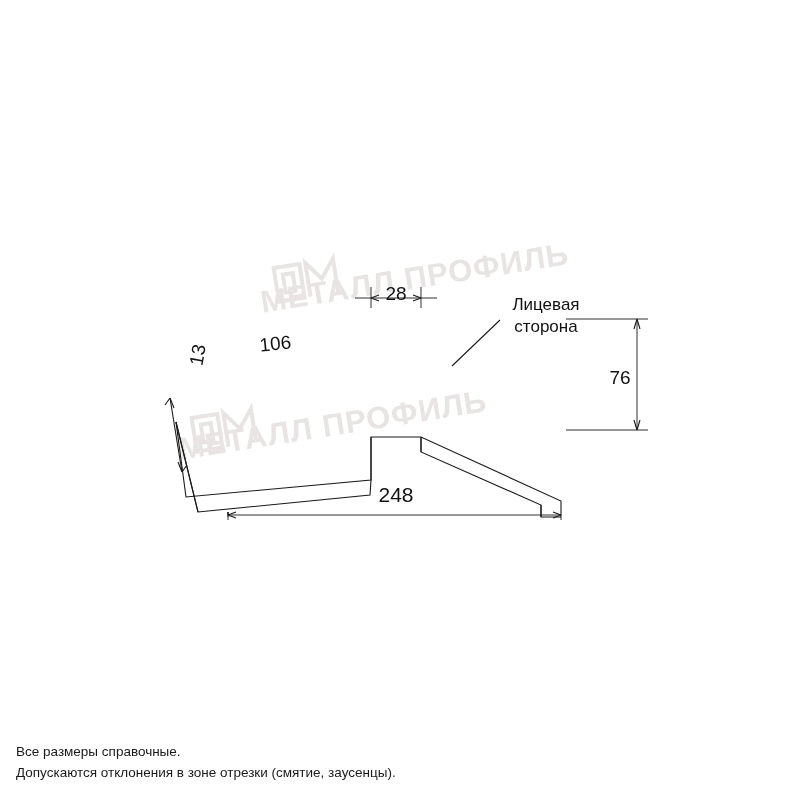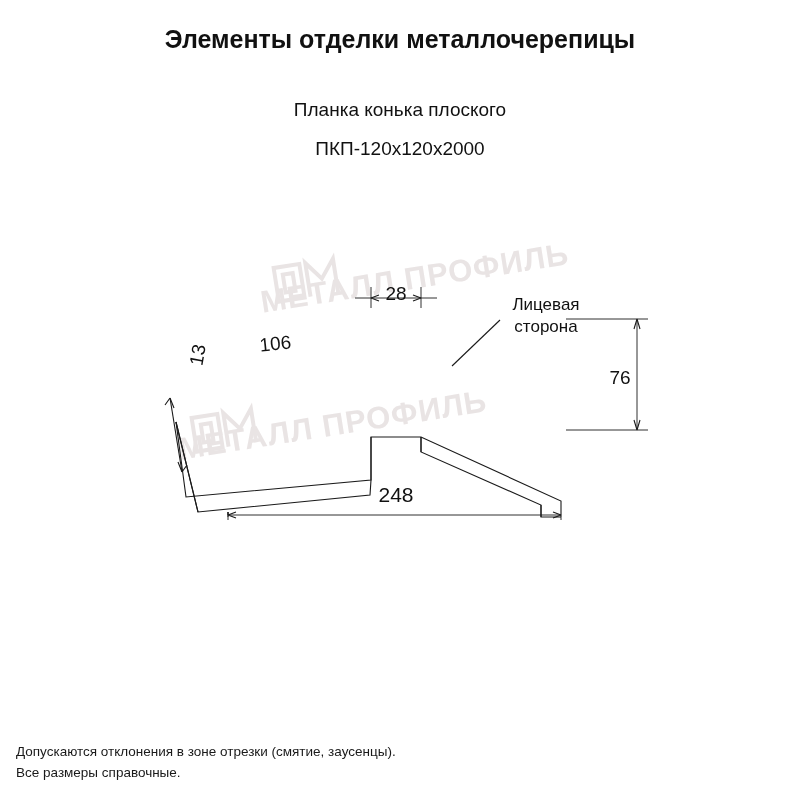--- a/index.html
+++ b/index.html
@@ -98,25 +98,20 @@
   svg text {
     font-family: "Liberation Sans", sans-serif;
     fill: #111111;
   }
 </style>
 </head>
 <body>
 
 <div class="page">
 
-  <div class="title-block">
-    <h1 class="main-title">Элементы отделки металлочерепицы</h1>
-    <div class="subtitle">Планка конька плоского</div>
-    <div class="model">ПКП-120х120х2000</div>
-  </div>
 
   <div class="watermark wm1">МЕТАЛЛ ПРОФИЛЬ</div>
   <div class="watermark wm2">МЕТАЛЛ ПРОФИЛЬ</div>
 
   <svg class="wm-logo" style="top:250px; left:268px;" width="90" height="60" viewBox="0 0 90 60" aria-hidden="true">
     <g transform="rotate(-9 45 30)" fill="none" stroke="#e9e4e4" stroke-width="4">
       <path d="M8 12 L8 46 L34 46 L34 12 Z"></path>
       <path d="M16 20 L16 38 L26 38 L26 20 Z"></path>
       <path d="M40 46 L40 12 L54 30 L68 12 L68 46"></path>
     </g>
@@ -189,17 +184,17 @@
     <text x="276" y="160" font-size="19" text-anchor="middle" transform="rotate(-6 276 160)">106</text>
     <text x="396" y="110" font-size="19" text-anchor="middle">28</text>
     <text x="620" y="194" font-size="19" text-anchor="middle">76</text>
     <text x="396" y="312" font-size="21" text-anchor="middle">248</text>
 
     <text x="546" y="120" font-size="17" text-anchor="middle">Лицевая</text>
     <text x="546" y="142" font-size="17" text-anchor="middle">сторона</text>
   </svg>
 
   <div class="notes">
+    <div>Все размеры справочные.</div>
     <div>Допускаются отклонения в зоне отрезки (смятие, заусенцы).</div>
-    <div>Все размеры справочные.</div>
   </div>
 
 </div>
 
 </body></html>

